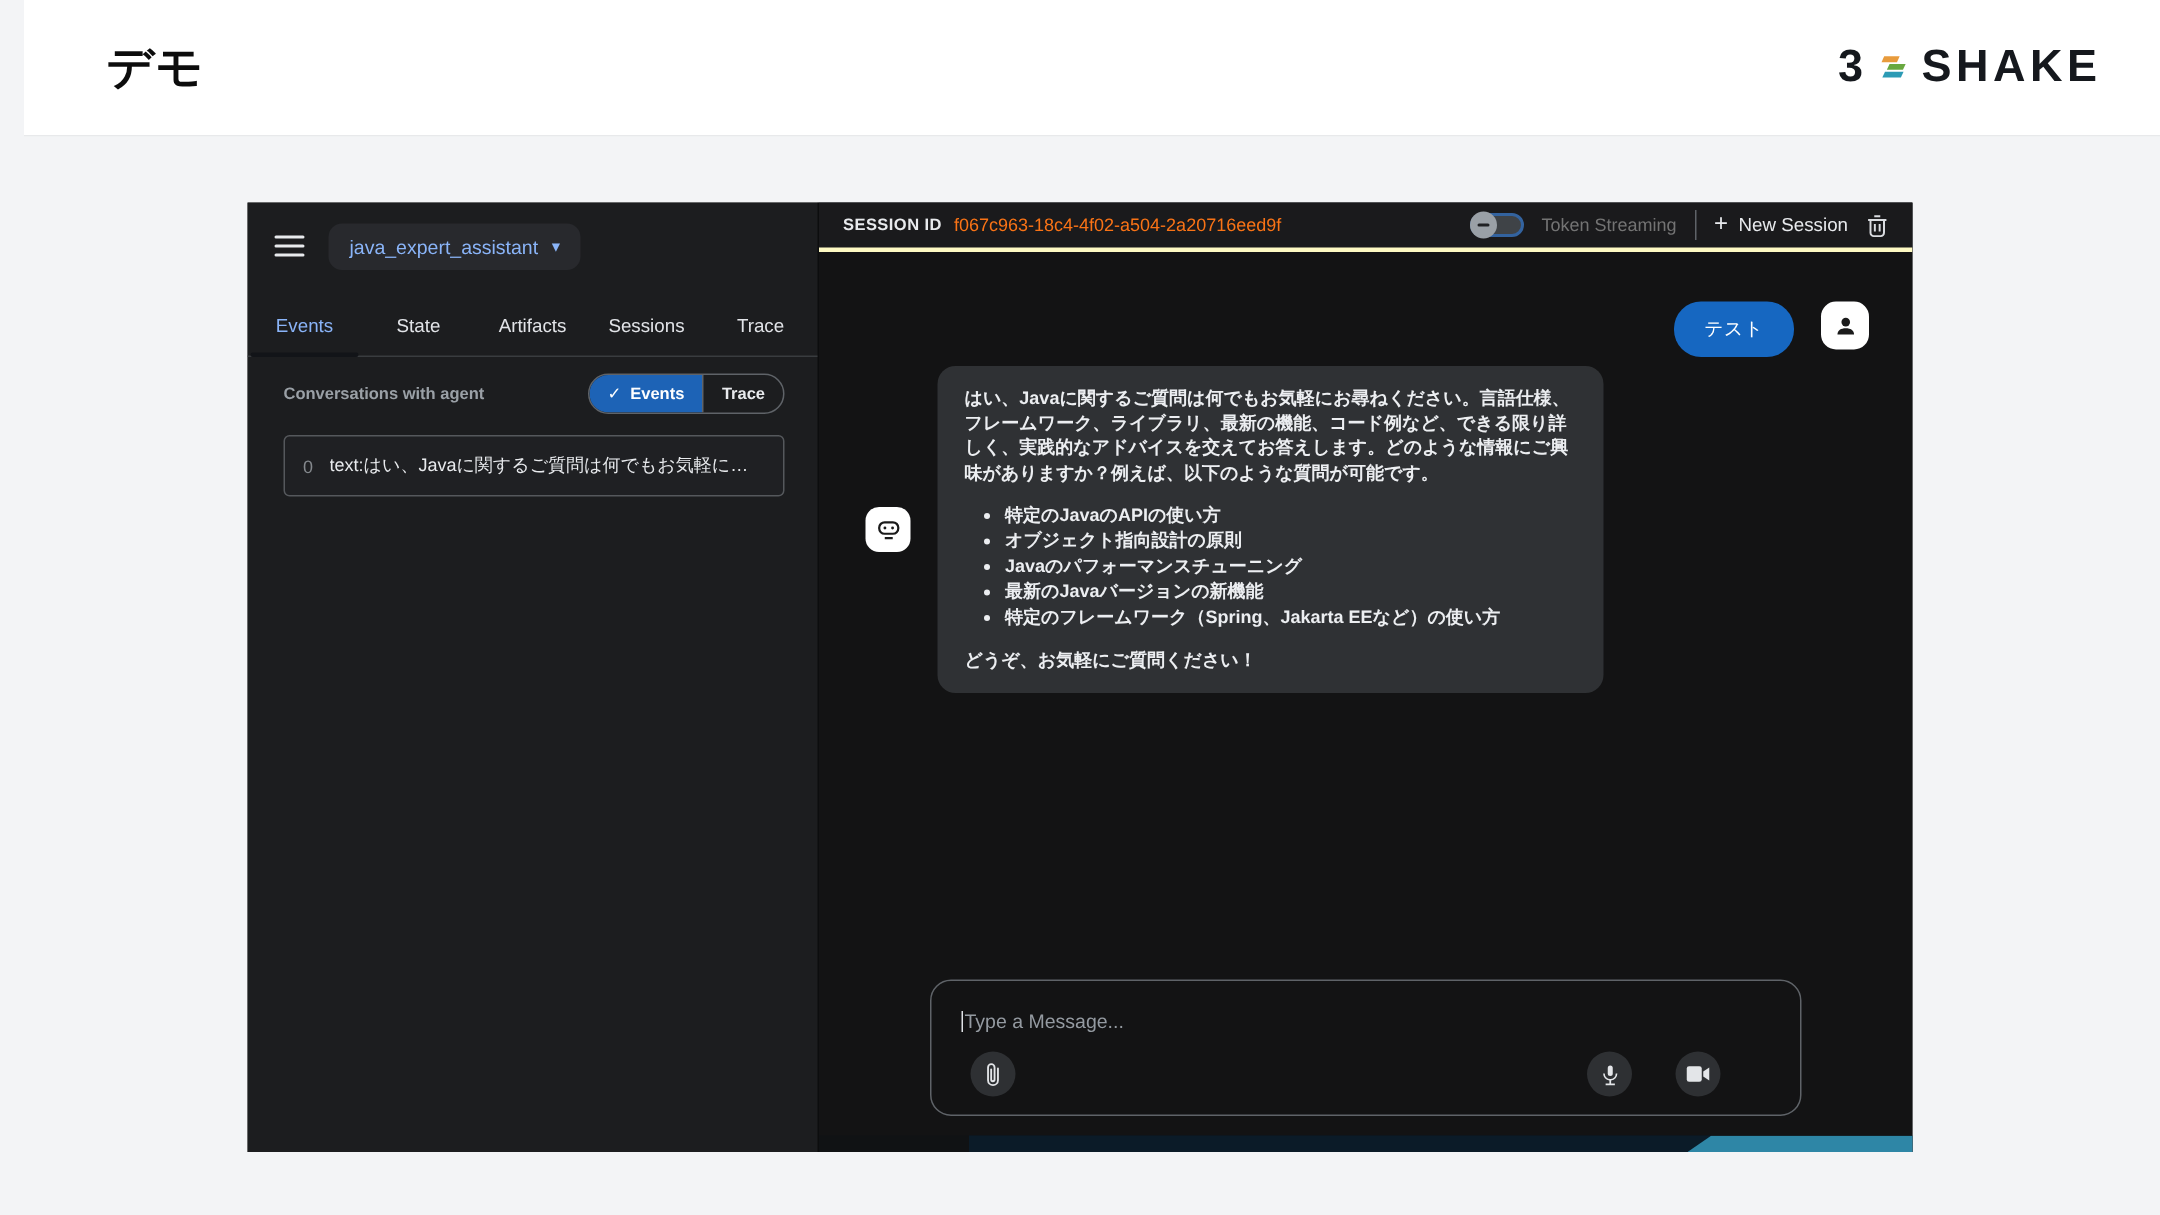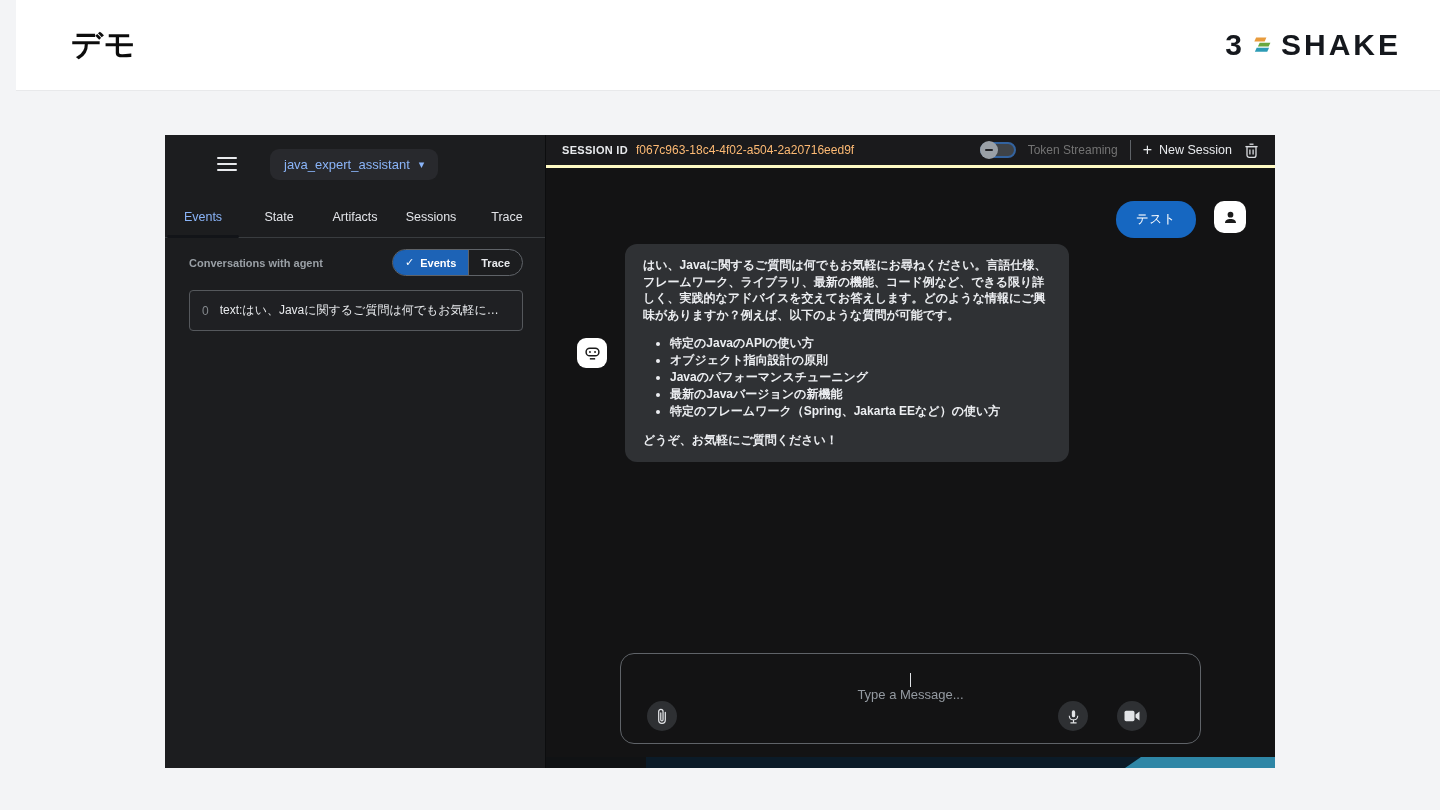--- a/index.html
+++ b/index.html
@@ -25,21 +25,21 @@
   .app {
     position:absolute; left:165px; top:135px; width:1110px; height:633px;
     display:flex; overflow:hidden; background:#131314;
   }
 
   
   .sidebar {
     width:381px; background:#1c1d1f; display:flex; flex-direction:column;
     border-right:1px solid rgba(0,0,0,.55);
   }
-  .sb-top { height:58px; display:flex; align-items:center; padding:0 18px; gap:33px;margin-left:34px; }
+  .sb-top { height:58px; display:flex; align-items:center; padding:0 18px; gap:16px; }
   .hamburger { width:20px; display:flex; flex-direction:column; gap:4px; cursor:pointer; }
   .hamburger span { display:block; height:2px; background:#e8eaed; border-radius:1px; }
   .agent-select {
     background:#28292d; border-radius:9px; padding:8px 14px;
     color:#8ab4f8; font-size:13px; display:flex; align-items:center; gap:9px; cursor:pointer;
   }
   .agent-select .caret { font-size:11px; color:#8ab4f8; }
 
   .tabs { display:flex; border-bottom:1px solid #393c3f; margin-top:6px; }
   .tab {
@@ -69,21 +69,21 @@
   .event-index { color:#84888d; }
   .event-text { color:#e8eaed; overflow:hidden; text-overflow:ellipsis; }
 
   
   .main { flex:1; display:flex; flex-direction:column; background:#131314; }
   .session-bar {
     height:33px; display:flex; align-items:center; padding:0 16px;
     background:#1a1a1c; border-bottom:3px solid #fef9c3; flex:none;
   }
   .session-label { font-size:11px; font-weight:700; color:#e8eaed; letter-spacing:.3px; }
-  .session-id { font-size:12px; color:#fdba74; margin-left:8px; }
+  .session-id { font-size:12px; color:#f97316; margin-left:8px; }
   .session-right { margin-left:auto; display:flex; align-items:center; gap:12px; }
 
   .switch { position:relative; width:36px; height:16px; border:2px solid #33639f; border-radius:999px; background:#3f4347; cursor:pointer; }
   .switch .thumb {
     position:absolute; left:-2px; top:-3px; width:18px; height:18px; border-radius:50%;
     background:#9aa0a6; display:flex; align-items:center; justify-content:center;
   }
   .switch .thumb::after { content:""; width:8px; height:2px; background:#202124; border-radius:1px; }
   .muted { color:#737373; font-size:12px; }
   .vdiv { width:1px; height:20px; background:#5f6368; }
@@ -111,21 +111,21 @@
     font-weight:700; word-break:break-word;
   }
   .bot-bubble ul { margin:12px 0 0 0; padding-left:27px; }
   .bot-bubble li { margin:0 0 0.5px 0; }
   .bot-outro { margin-top:12px; }
 
   .input-box {
     position:absolute; left:74px; right:74px; bottom:13px; height:91px;
     border:1px solid #5f6368; border-radius:14px; cursor:text;
   }
-  .placeholder-row { padding:19px 20px 0; font-size:13px; color:#949aa1; display:flex; align-items:center;flex-direction:column; }
+  .placeholder-row { padding:19px 20px 0; font-size:13px; color:#949aa1; display:flex; align-items:flex-end; }
   .caret-bar { width:1px; height:14px; background:#dfe2e6; margin-right:1px; }
   .round-btn {
     position:absolute; bottom:12px; width:30px; height:30px; border-radius:50%;
     background:#2e3033; border:none; display:flex; align-items:center; justify-content:center; cursor:pointer;
   }
   .attach-btn { left:26px; }
   .mic-btn { right:112px; }
   .cam-btn { right:53px; }
 
   

